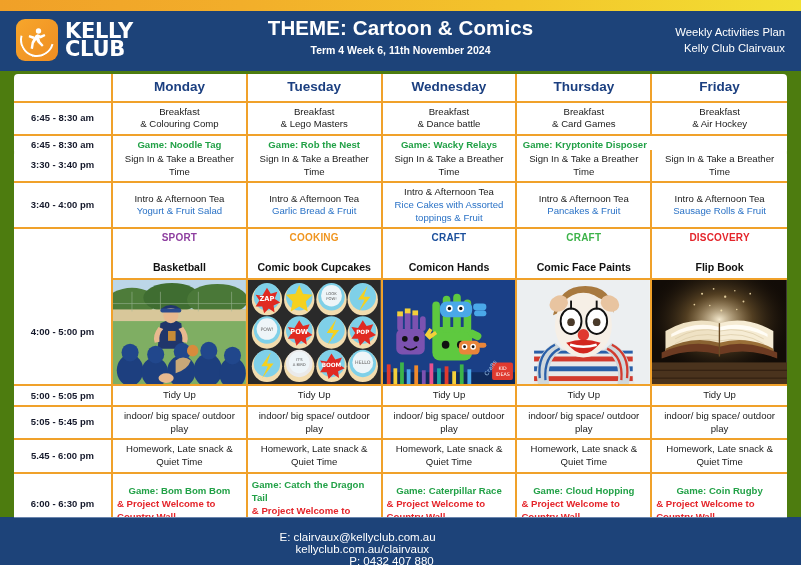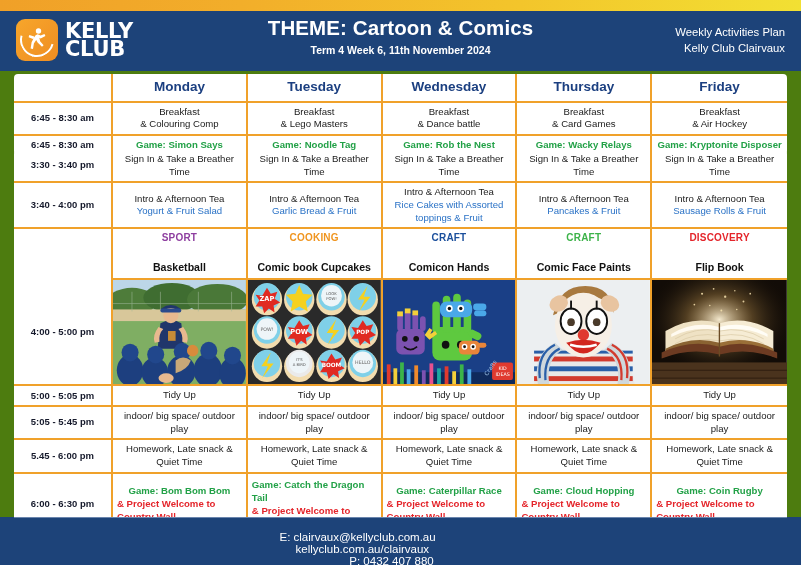--- a/index.html
+++ b/index.html
@@ -209,21 +209,20 @@
     <div class="cell">
       <span class="line2">Breakfast</span>
       <span class="line2">&amp; Card Games</span>
     </div>
     <div class="cell lastcol">
       <span class="line2">Breakfast</span>
       <span class="line2">&amp; Air Hockey</span>
     </div>
 
     <div class="cell timecol nobot">6:45 - 8:30 am</div>
-    <div class="cell nobot green">Game: Simon Says</div>
     <div class="cell nobot green">Game: Noodle Tag</div>
     <div class="cell nobot green">Game: Rob the Nest</div>
     <div class="cell nobot green">Game: Wacky Relays</div>
     <div class="cell nobot lastcol green">Game: Kryptonite Disposer</div>
   </div>
 
   <div class="tbl" id="tbl-main">
 
     <div class="cell timecol">3:30 - 3:40 pm</div>
     <div class="cell">

